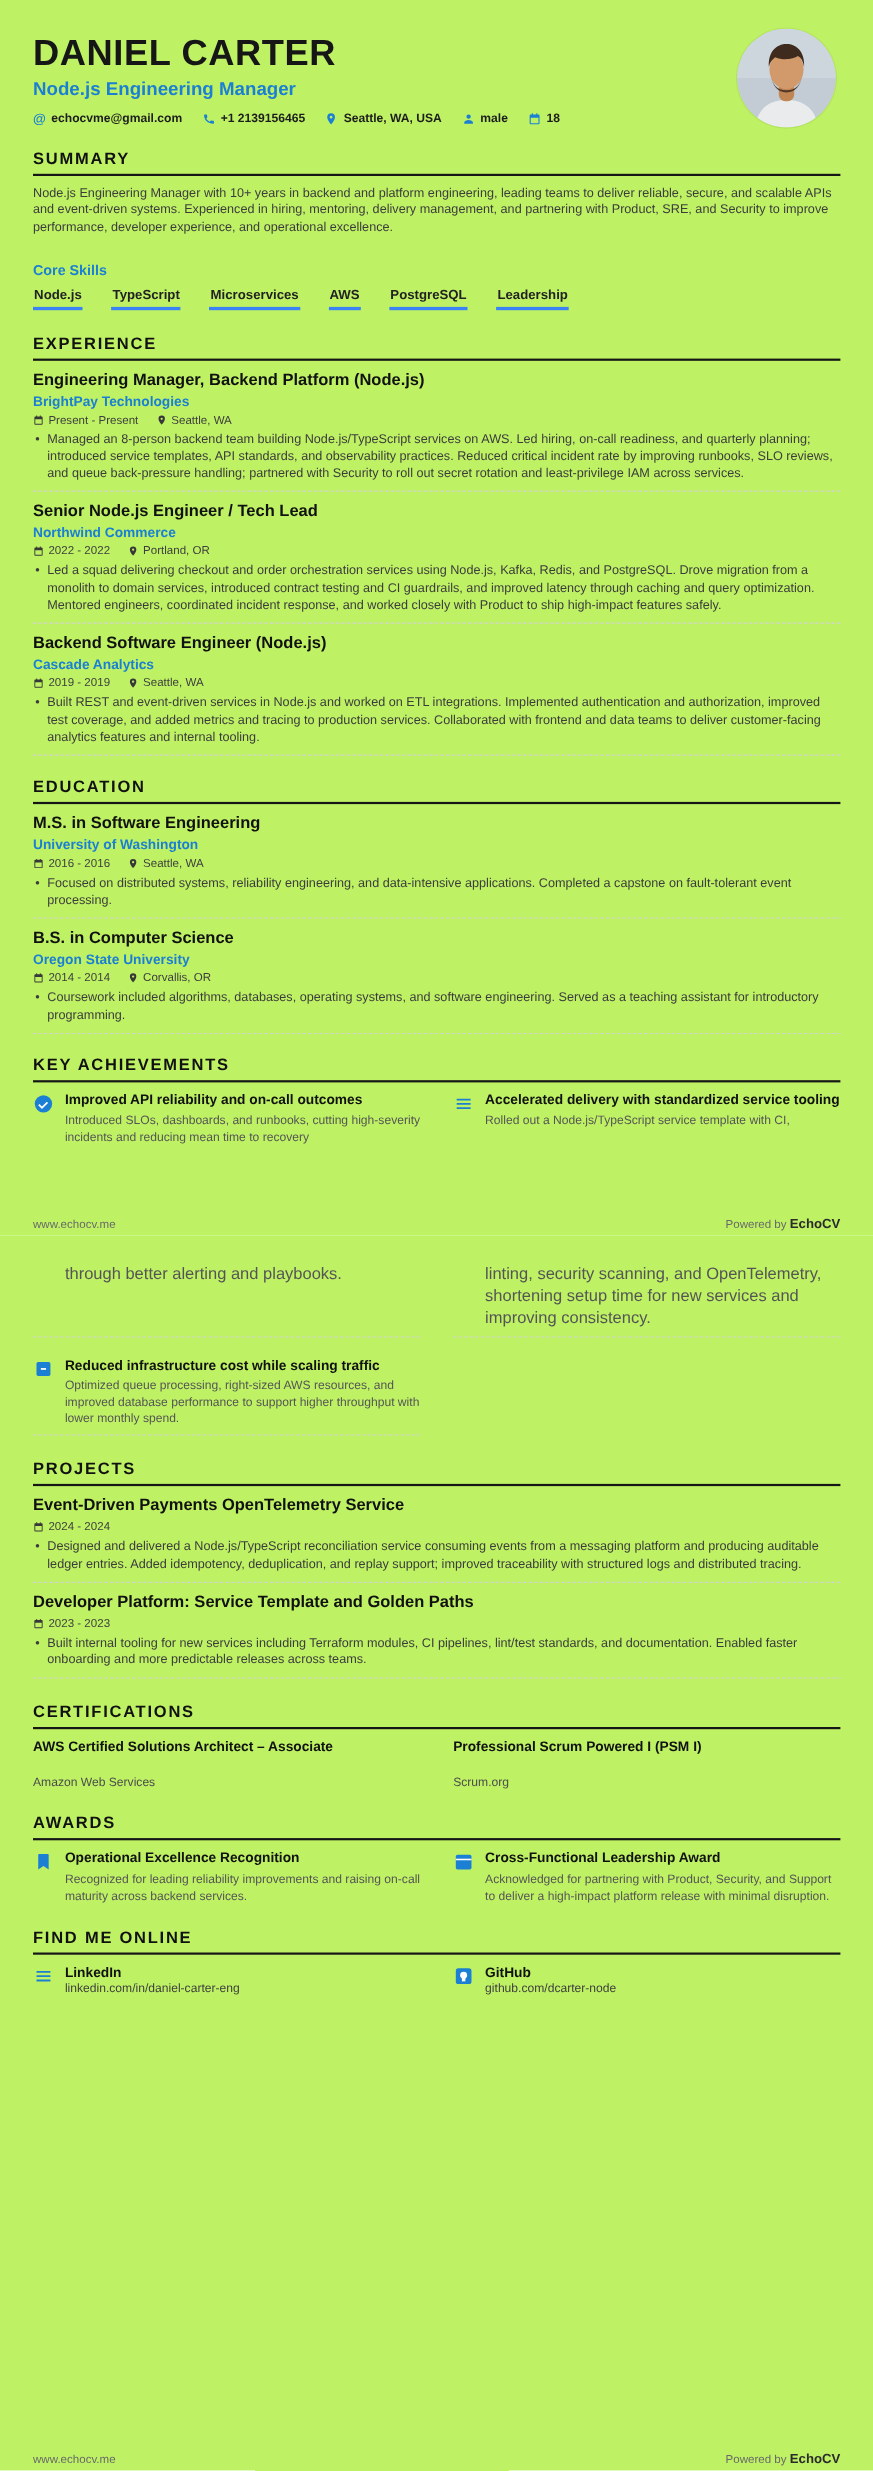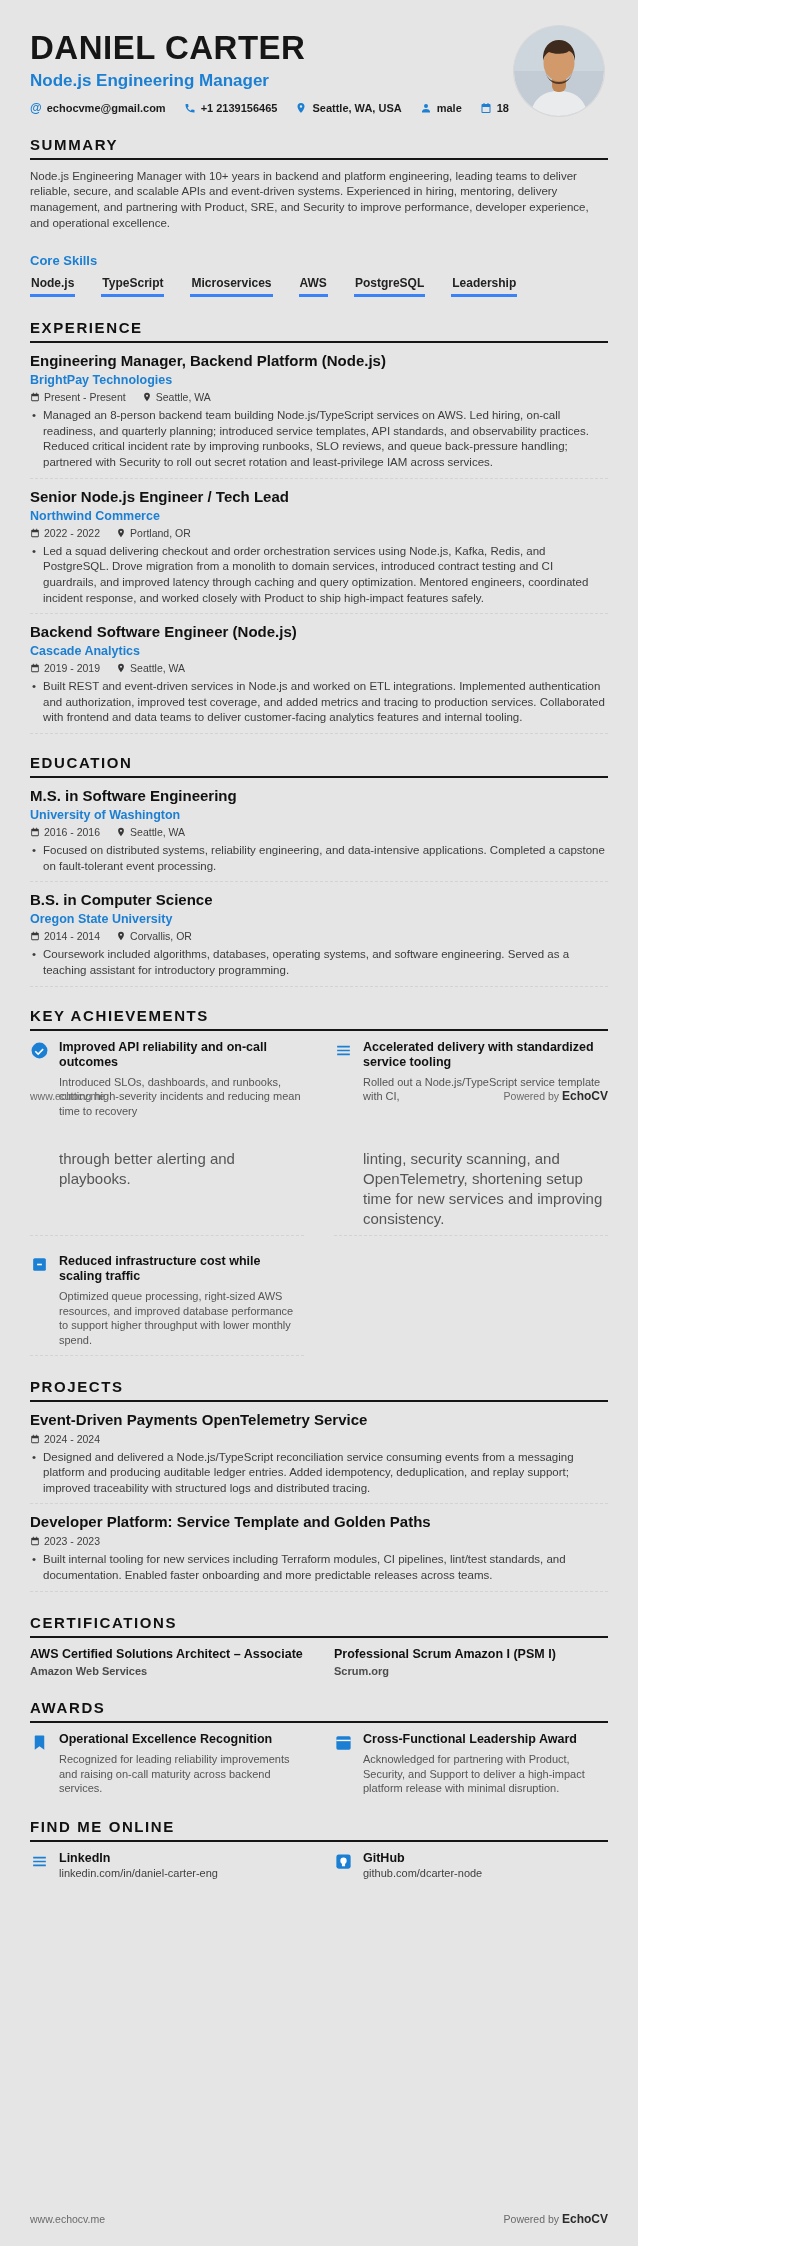--- a/index.html
+++ b/index.html
@@ -10,25 +10,25 @@
   }
   *{box-sizing:border-box;margin:0;padding:0;}
   html,body{background:#ffffff;}
   body{
     width:794px;
     font-family:"Liberation Sans","DejaVu Sans",sans-serif;
     color:var(--body);
   }
   .page{
     position:relative;
-    width:638px;
+    width:794px;
     height:1123px;
     padding:0 30px;
     overflow:hidden;
-    background:#e5e5e5;
+    background:#bef264;
   }
   .page2{padding-top:26px;}
 
   
   .header{padding-top:30px;}
   .name{font-size:33px;font-weight:800;letter-spacing:.5px;color:#161616;line-height:1.08;}
   .job-headline{font-size:17px;font-weight:700;color:var(--accent);margin-top:5px;}
   .contacts{display:flex;gap:18px;margin-top:11px;font-size:11px;font-weight:700;color:#1d1d1d;align-items:center;flex-wrap:wrap;}
   .contact-item{display:inline-flex;gap:5px;align-items:center;}
   .ci{width:12px;height:12px;fill:var(--accent);flex:none;}
@@ -59,27 +59,27 @@
   
   .two-col{display:grid;grid-template-columns:1fr 1fr;column-gap:30px;}
   .ach{display:flex;gap:10px;align-items:flex-start;}
   .ai{width:19px;height:19px;fill:var(--accent);flex:none;margin-top:1px;}
   .ach h4{font-size:12.5px;font-weight:800;color:var(--ink);line-height:1.25;}
   .ach p{margin-top:4px;font-size:11px;line-height:1.33;color:#555;}
   .ach-cont{margin-bottom:8px;padding:0 0 6px 29px;font-size:15px;line-height:1.33;color:#555;border-bottom:1px dashed var(--dash);}
   .cell-dash{padding-bottom:7px;border-bottom:1px dashed var(--dash);}
 
   .cert-name{font-size:12.5px;font-weight:800;color:var(--ink);line-height:1.25;}
-  .cert-issuer{font-size:11px;color:#4c4c4c;margin-top:3px;font-weight:bold;}
+  .cert-issuer{font-size:11px;color:#4c4c4c;margin-top:19px;}
 
   .online-label{font-size:12.5px;font-weight:800;color:var(--ink);}
   .online-url{font-size:11px;color:#3e3e3e;margin-top:2px;}
 
   
-  .page-footer{position:absolute;left:30px;right:30px;bottom:20px;display:flex;justify-content:space-between;align-items:baseline;font-size:10.5px;color:#6a6a6a;}
+  .page-footer{position:absolute;left:30px;right:30px;bottom:4px;display:flex;justify-content:space-between;align-items:baseline;font-size:10.5px;color:#6a6a6a;}
   .powered{color:#6a6a6a;}
   .brand{color:#2b2b2b;font-weight:700;font-size:12px;}
 </style>
 </head>
 <body>
 
 <div class="page">
 
   <div class="photo">
     <svg viewBox="0 0 90 90" width="90" height="90">
@@ -343,21 +343,21 @@
   </section>
 
   <section class="section">
     <h2 class="sec-h">CERTIFICATIONS</h2>
     <div class="two-col">
       <div class="cert-cell">
         <div class="cert-name">AWS Certified Solutions Architect – Associate</div>
         <div class="cert-issuer">Amazon Web Services</div>
       </div>
       <div class="cert-cell">
-        <div class="cert-name">Professional Scrum Amazon I (PSM I)</div>
+        <div class="cert-name">Professional Scrum Powered I (PSM I)</div>
         <div class="cert-issuer">Scrum.org</div>
       </div>
     </div>
   </section>
 
   <section class="section">
     <h2 class="sec-h">AWARDS</h2>
     <div class="two-col">
       <div class="ach">
         <svg class="ai" viewBox="0 0 24 24">

